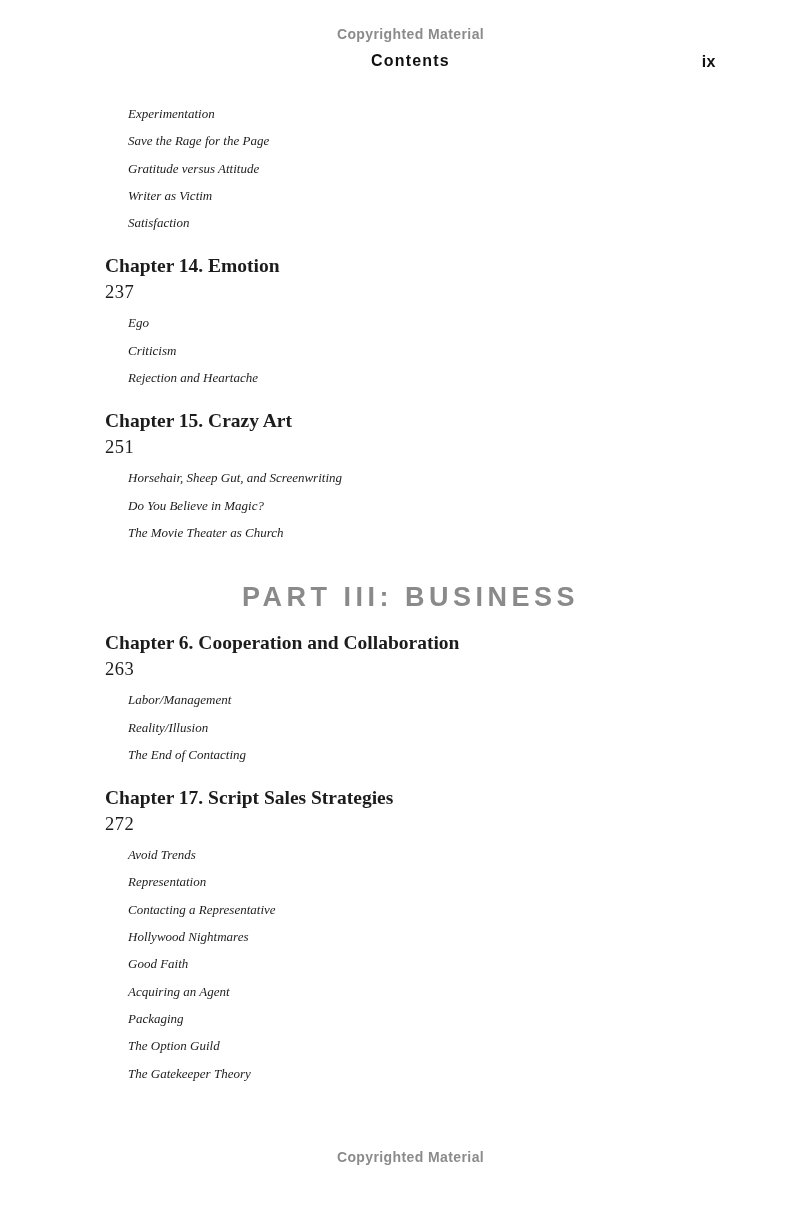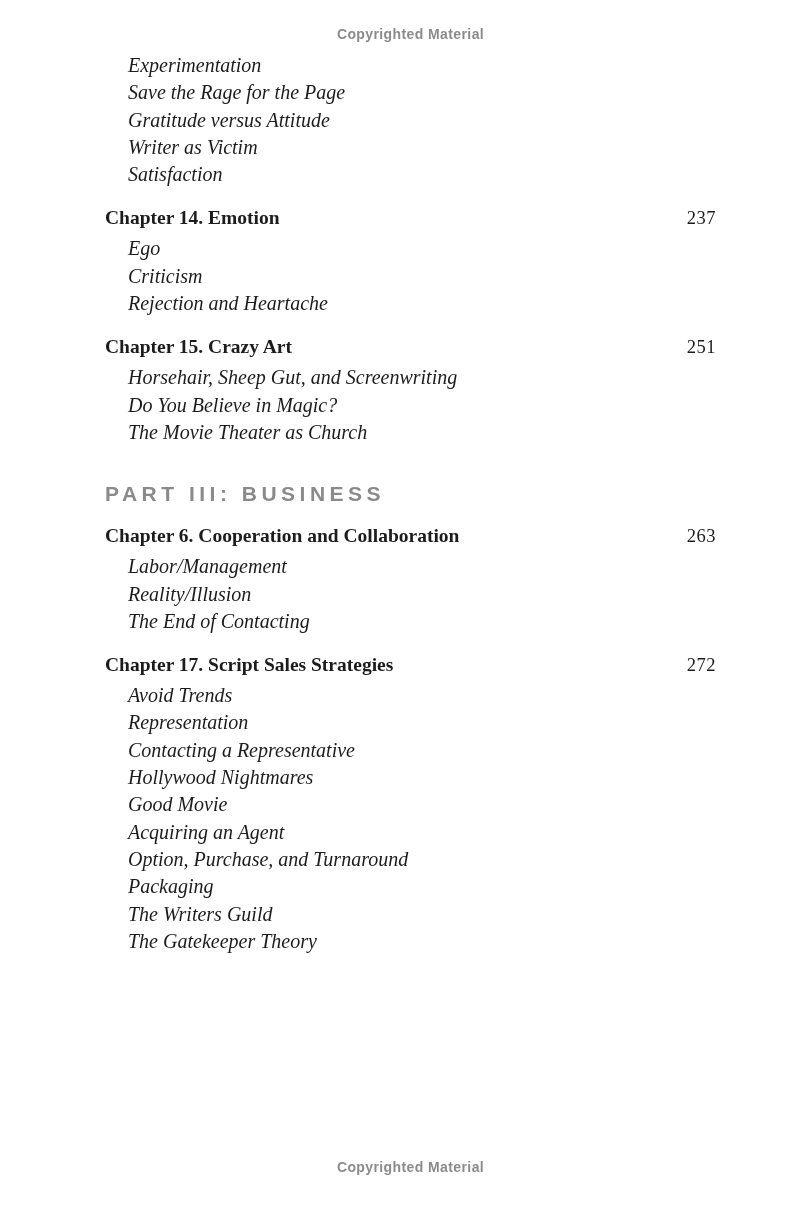--- a/index.html
+++ b/index.html
@@ -3,21 +3,21 @@
 <meta charset="utf-8">
 <style>
   html, body { margin: 0; padding: 0; background: #ffffff; }
   .page {
     position: relative;
     width: 800px;
     height: 1206px;
     margin: 0 auto;
     background: #ffffff;
     box-sizing: border-box;
-    padding: 26px 84px 4px 105px;
+    padding: 26px 84px 14px 105px;
     display: flex;
     flex-direction: column;
     font-family: "Liberation Serif", serif;
     color: #1c1c1c;
     overflow: hidden;
   }
   .copyright-top, .copyright-bottom {
     font-family: "Liberation Sans", sans-serif;
     font-size: 14px;
     font-weight: bold;
@@ -40,59 +40,65 @@
     position: absolute;
     right: 0;
     top: 1px;
     letter-spacing: 0.5px;
   }
   .toc-list { flex: 0 0 auto; }
   .chapter-group { margin-top: 16px; }
   .chapter-group:first-child { margin-top: 0; }
   .chapter-row {
     display: flex;
-    justify-content: space-between;
+    justify-content: flex-start;
     align-items: baseline;
     font-weight: bold;
     font-size: 19.5px;
     line-height: 27px;
     margin-bottom: 3px;
+    flex-direction: column;
   }
   .chapter-page {
     font-weight: normal;
     font-size: 18.5px;
     letter-spacing: 0.5px;
   }
   .subtopic {
     font-style: italic;
-    font-size: 20px;
+    font-size: 13px;
     line-height: 27.3px;
     padding-left: 23px;
   }
   .part-heading {
     font-family: "Liberation Sans", sans-serif;
     font-weight: bold;
-    font-size: 21px;
+    font-size: 27px;
     letter-spacing: 4.5px;
     color: #8a8a8a;
+    text-align: center;
     margin-top: 36px;
     margin-bottom: 12px;
   }
   .copyright-bottom {
     margin-top: auto;
     margin-bottom: 27px;
   }
 </style>
 </head>
 <body>
 
 <div class="page">
 
   <div class="copyright-top">Copyrighted Material</div>
 
+  <div class="running-head">
+    <span>Contents</span>
+    <span class="folio">ix</span>
+  </div>
 
   <div class="toc-list">
       <div class="chapter-group">
         <div class="subtopic">Experimentation</div>
         <div class="subtopic">Save the Rage for the Page</div>
         <div class="subtopic">Gratitude versus Attitude</div>
         <div class="subtopic">Writer as Victim</div>
         <div class="subtopic">Satisfaction</div>
       </div>
       <div class="chapter-group">
@@ -125,24 +131,23 @@
       </div>
       <div class="chapter-group">
         <div class="chapter-row">
           <span class="chapter-title">Chapter 17. Script Sales Strategies</span>
           <span class="chapter-page">272</span>
         </div>
         <div class="subtopic">Avoid Trends</div>
         <div class="subtopic">Representation</div>
         <div class="subtopic">Contacting a Representative</div>
         <div class="subtopic">Hollywood Nightmares</div>
-        <div class="subtopic">Good Movie</div>
+        <div class="subtopic">Good Faith</div>
         <div class="subtopic">Acquiring an Agent</div>
-        <div class="subtopic">Option, Purchase, and Turnaround</div>
         <div class="subtopic">Packaging</div>
-        <div class="subtopic">The Writers Guild</div>
+        <div class="subtopic">The Option Guild</div>
         <div class="subtopic">The Gatekeeper Theory</div>
       </div>
     </div>
 
   <div class="copyright-bottom">Copyrighted Material</div>
 
 </div>
 
 </body></html>

